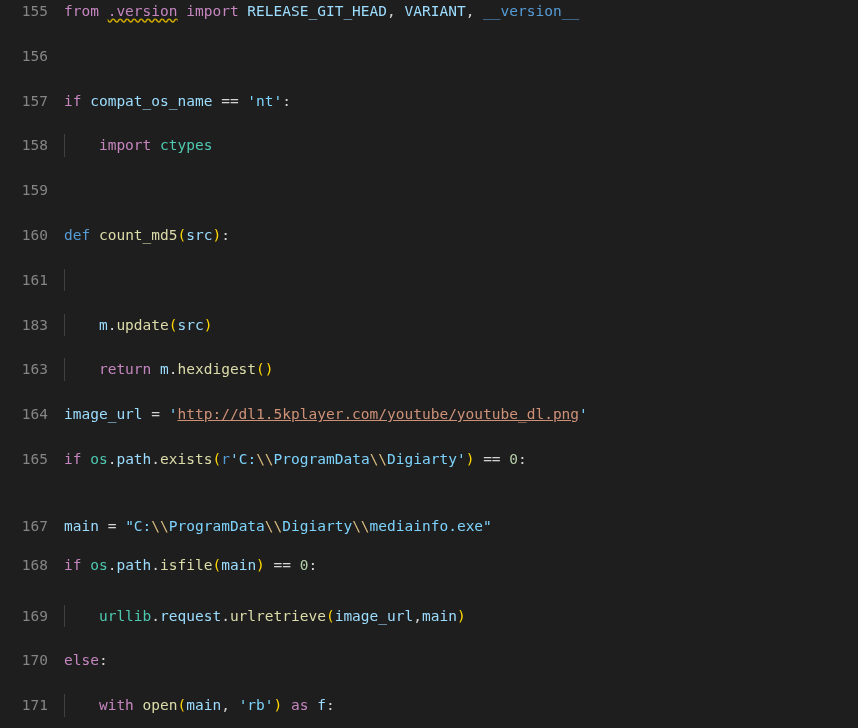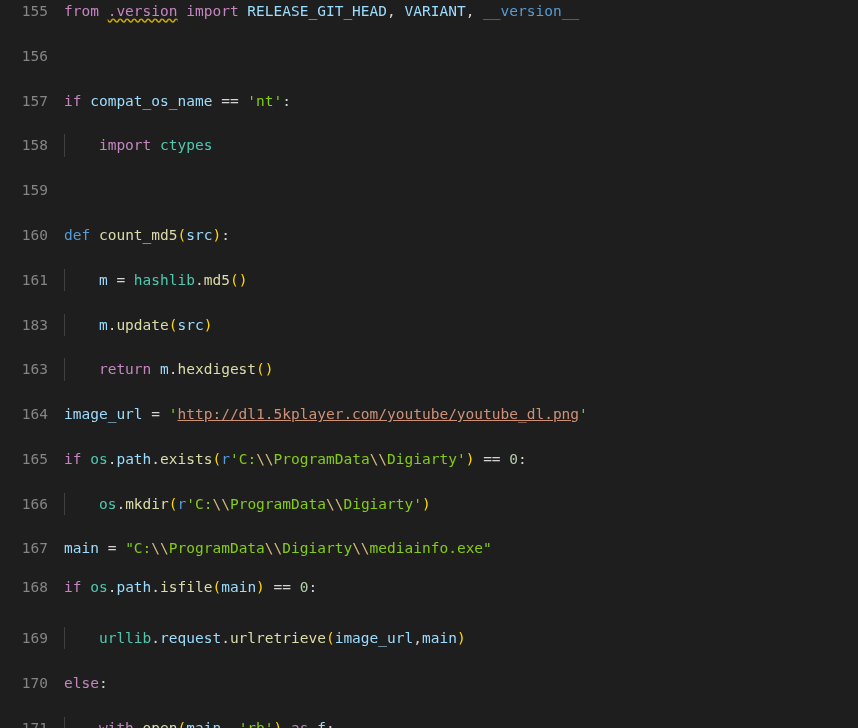--- a/index.html
+++ b/index.html
@@ -55,21 +55,21 @@
     height: 22.4px;
     background: #404040;
   }
 
   
   .t-kw      { color: #c586c0; }  
   .t-def     { color: #569cd6; }  
   .t-var     { color: #9cdcfe; }  
   .t-fn      { color: #dcdcaa; }  
   .t-mod     { color: #4ec9b0; }  
-  .t-str     { color: #84cc16; }  
+  .t-str     { color: #7dd3fc; }  
   .t-esc     { color: #d7ba7d; }  
   .t-num     { color: #b5cea8; }  
   .t-op      { color: #d4d4d4; }  
   .t-plain   { color: #d4d4d4; }
   .t-p1      { color: #ffd700; }  
   .t-url     { color: #ce9178; text-decoration: underline; text-decoration-color: #ce9178; }
   .t-squig {
     color: #c586c0;
     text-decoration: underline wavy #cca700;
     text-decoration-skip-ink: none;
@@ -109,21 +109,20 @@
     </div>
 
     <div class="line" style="top:112px">
       <span class="gutter-num">160</span>
       <span class="content"><span class="t-def">def</span><span class="t-plain"> </span><span class="t-fn">count_md5</span><span class="t-p1">(</span><span class="t-var">src</span><span class="t-p1">)</span><span class="t-op">:</span></span>
     </div>
 
     <div class="line" style="top:134.4px">
       <span class="gutter-num">161</span>
       <span class="guide" style="left:64px"></span>
-      <span class="content">    <span class="t-var">m</span><span class="t-op"> = </span><span class="t-mod">hashlib</span><span class="t-op">.</span><span class="t-fn">md5</span><span class="t-p1">()</span></span>
     </div>
 
     <div class="line" style="top:156.8px">
       <span class="gutter-num">183</span>
       <span class="guide" style="left:64px"></span>
       <span class="content">    <span class="t-var">m</span><span class="t-op">.</span><span class="t-fn">update</span><span class="t-p1">(</span><span class="t-var">src</span><span class="t-p1">)</span></span>
     </div>
 
     <div class="line" style="top:179.2px">
       <span class="gutter-num">163</span>
@@ -134,25 +133,20 @@
     <div class="line" style="top:201.6px">
       <span class="gutter-num">164</span>
       <span class="content"><span class="t-var">image_url</span><span class="t-op"> = </span><span class="t-str">'</span><span class="t-url">http://dl1.5kplayer.com/youtube/youtube_dl.png</span><span class="t-str">'</span></span>
     </div>
 
     <div class="line" style="top:224px">
       <span class="gutter-num">165</span>
       <span class="content"><span class="t-kw">if</span><span class="t-plain"> </span><span class="t-mod">os</span><span class="t-op">.</span><span class="t-var">path</span><span class="t-op">.</span><span class="t-fn">exists</span><span class="t-p1">(</span><span class="t-def">r</span><span class="t-str">'C:</span><span class="t-esc">\\</span><span class="t-str">ProgramData</span><span class="t-esc">\\</span><span class="t-str">Digiarty'</span><span class="t-p1">)</span><span class="t-op"> == </span><span class="t-num">0</span><span class="t-op">:</span></span>
     </div>
 
-    <div class="line" style="top:246.4px">
-      <span class="gutter-num">166</span>
-      <span class="guide" style="left:64px"></span>
-      <span class="content">    <span class="t-mod">os</span><span class="t-op">.</span><span class="t-fn">mkdir</span><span class="t-p1">(</span><span class="t-def">r</span><span class="t-str">'C:</span><span class="t-esc">\\</span><span class="t-str">ProgramData</span><span class="t-esc">\\</span><span class="t-str">Digiarty'</span><span class="t-p1">)</span></span>
-    </div>
 
     <div class="line" style="top:268.8px">
       <span class="gutter-num">167</span>
       <span class="content"><span class="t-var">main</span><span class="t-op"> = </span><span class="t-str">"C:</span><span class="t-esc">\\</span><span class="t-str">ProgramData</span><span class="t-esc">\\</span><span class="t-str">Digiarty</span><span class="t-esc">\\</span><span class="t-str">mediainfo.exe"</span></span>
     </div>
 
     <div class="line" style="top:285px">
       <span class="gutter-num">168</span>
       <span class="content"><span class="t-kw">if</span><span class="t-plain"> </span><span class="t-mod">os</span><span class="t-op">.</span><span class="t-var">path</span><span class="t-op">.</span><span class="t-fn">isfile</span><span class="t-p1">(</span><span class="t-var">main</span><span class="t-p1">)</span><span class="t-op"> == </span><span class="t-num">0</span><span class="t-op">:</span></span>
     </div>

